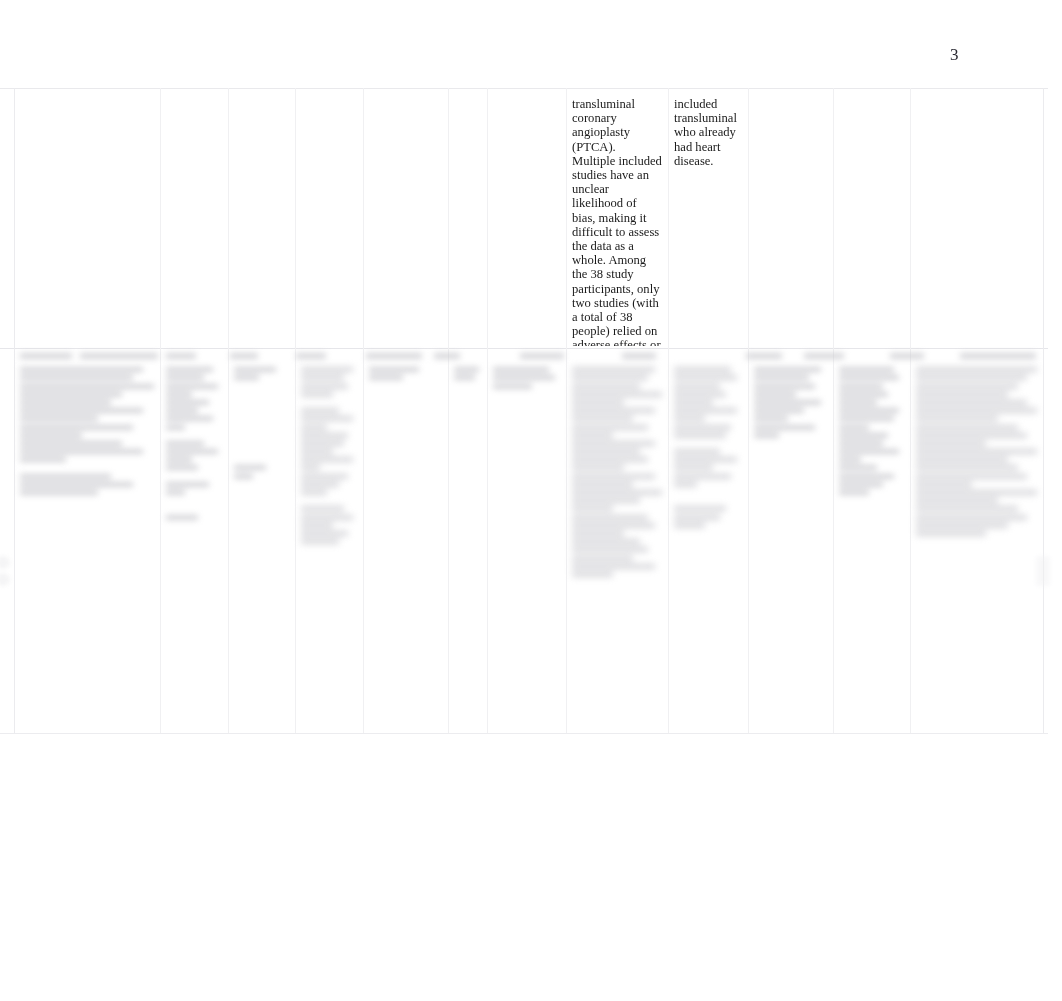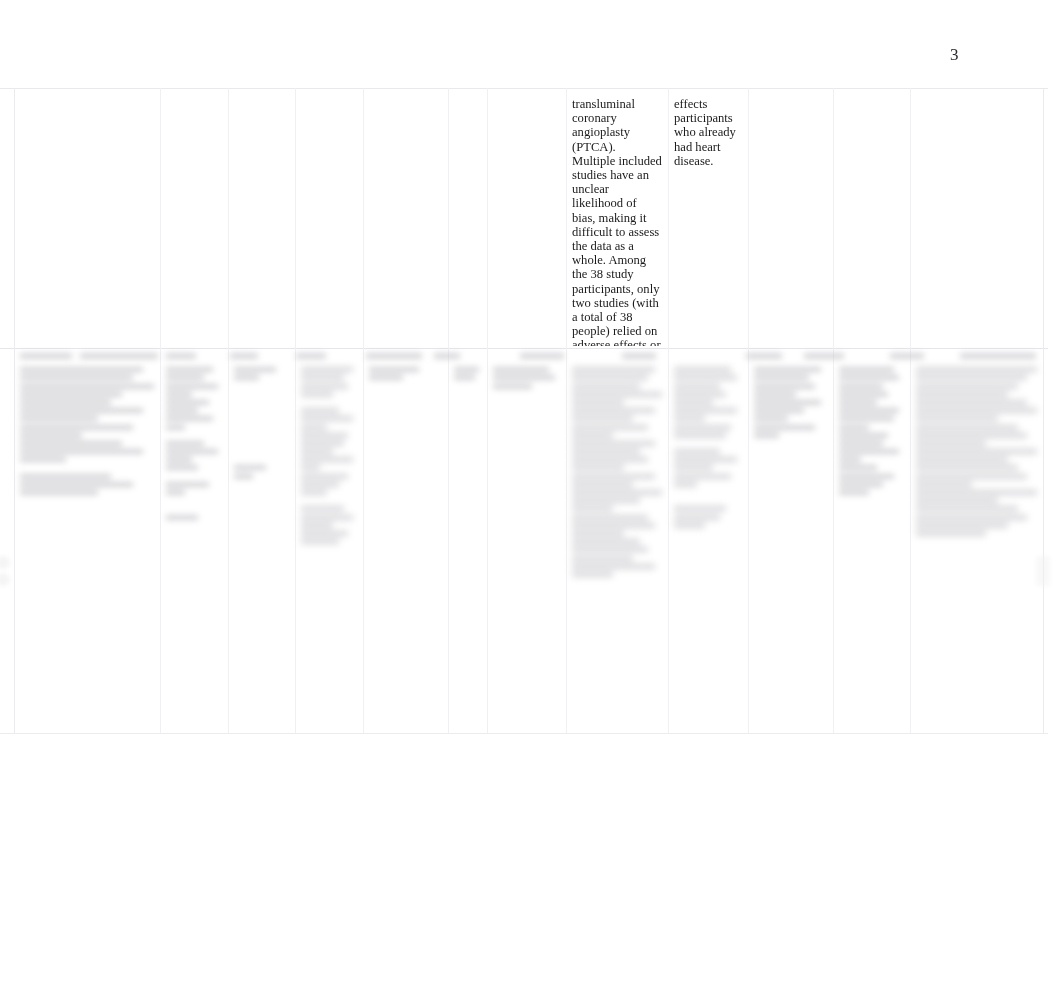--- a/index.html
+++ b/index.html
@@ -210,21 +210,21 @@
     <div class="cell" style="left:295px; top:2px; width:68px;  height:256px;"></div>
 
     <div class="cell" style="left:363px; top:2px; width:85px;  height:256px;"></div>
 
     <div class="cell" style="left:448px; top:2px; width:39px;  height:256px;"></div>
 
     <div class="cell" style="left:487px; top:2px; width:79px;  height:256px;"></div>
 
     <div class="cell legible" style="left:566px; top:7px; width:102px; height:251px;">transluminal coronary angioplasty (PTCA). Multiple included studies have an unclear likelihood of bias, making it difficult to assess the data as a whole. Among the 38 study participants, only two studies (with a total of 38 people) relied on adverse effects or risks (low-quality data).</div>
 
-    <div class="cell legible" style="left:668px; top:7px; width:80px; height:251px;">effects participants who already had heart disease.</div>
+    <div class="cell legible" style="left:668px; top:7px; width:80px; height:251px;">included transluminal who already had heart disease.</div>
 
     <div class="cell" style="left:748px; top:2px; width:85px;  height:256px;"></div>
 
     <div class="cell" style="left:833px; top:2px; width:77px;  height:256px;"></div>
 
     <div class="cell" style="left:910px; top:2px; width:133px; height:256px;"></div>
 
     <div class="band-head">
       <div class="seg" style="left:6px;   width:52px;"></div>
       <div class="seg" style="left:66px;  width:78px;"></div>

